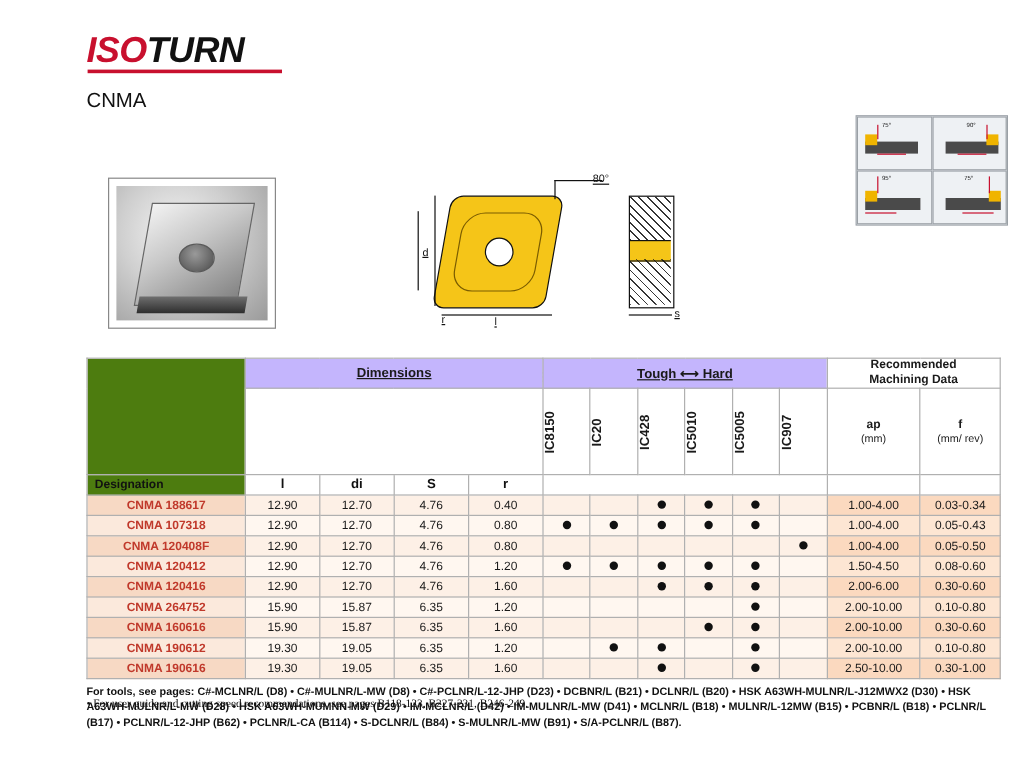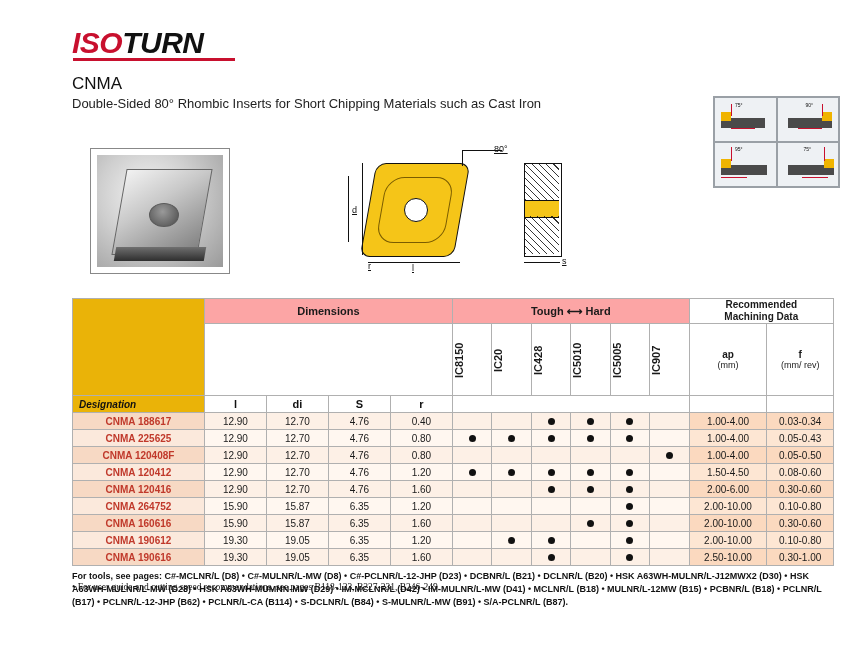--- a/index.html
+++ b/index.html
@@ -118,23 +118,23 @@
     font-size:10px;
     width:762px;
   }
   table.spec td, table.spec th{
     border:1px solid #b0b0b0;
     padding:0;
     text-align:center;
     vertical-align:middle;
     height:16px;
   }
-  .hdr-orange{background:#eab308;color:#111;font-weight:bold;font-style:italic;}
+  .hdr-orange{background:#4d7c0f;color:#111;font-weight:bold;}
   .hdr-plain{background:#ffffff;color:#111;font-weight:bold;font-size:11px;}
-  .group-head{font-weight:bold;font-size:11px;background:#fca5a5;}
+  .group-head{font-weight:bold;font-size:11px;background:#c4b5fd;text-decoration:underline;}
   .vert{
     writing-mode:vertical-rl;transform:rotate(180deg);
     font-weight:bold;font-size:11px;white-space:nowrap;
     height:58px;
   }
   .desig{background:#f7d9c4;color:#c0392b;font-weight:bold;text-align:left;padding-left:6px;}
   .dim{background:#fdf0e6;}
   .grade{background:#fdf0e6;}
   .mach{background:#fbd9bf;font-weight:normal;}
   .row-alt .desig{background:#fbe9dc;}
@@ -159,21 +159,20 @@
 <body>
 
 <div class="page">
 
   <div class="brand">
     <span class="iso">ISO</span><span class="turn">TURN</span>
   </div>
   <div class="brand-underline"></div>
 
   <div class="title">CNMA</div>
-  <div class="subtitle">Double-Sided 80° Rhombic Inserts for Short Chipping Materials such as Cast Iron</div>
 
   <div class="toolgrid">
     <div class="toolcell">
       <div class="tool-shank" style="left:6px;top:20px;width:44px;height:10px;"></div>
       <div class="tool-tip" style="left:6px;top:14px;width:10px;height:9px;"></div>
       <div class="tool-arrow" style="left:16px;top:6px;width:1px;height:12px;"></div>
       <div class="tool-arrow" style="left:16px;top:30px;width:24px;height:1px;"></div>
       <div class="tool-ang" style="left:20px;top:4px;">75°</div>
     </div>
     <div class="toolcell">
@@ -294,21 +293,21 @@
         <td class="grade"></td>
         <td class="grade"></td>
         <td class="grade"><span class="dot"></span></td>
         <td class="grade"><span class="dot"></span></td>
         <td class="grade"><span class="dot"></span></td>
         <td class="grade"></td>
         <td class="mach">1.00-4.00</td>
         <td class="mach">0.03-0.34</td>
       </tr>
       <tr class="row-alt">
-        <td class="desig">CNMA 225625</td>
+        <td class="desig">CNMA 107318</td>
         <td class="dim">12.90</td>
         <td class="dim">12.70</td>
         <td class="dim">4.76</td>
         <td class="dim">0.80</td>
         <td class="grade"><span class="dot"></span></td>
         <td class="grade"><span class="dot"></span></td>
         <td class="grade"><span class="dot"></span></td>
         <td class="grade"><span class="dot"></span></td>
         <td class="grade"><span class="dot"></span></td>
         <td class="grade"></td>

